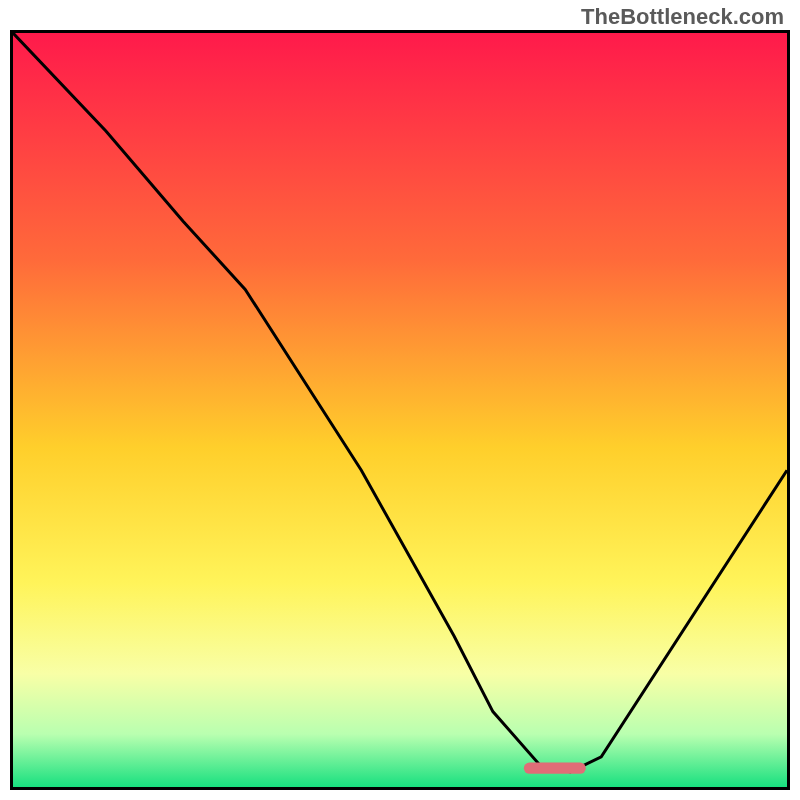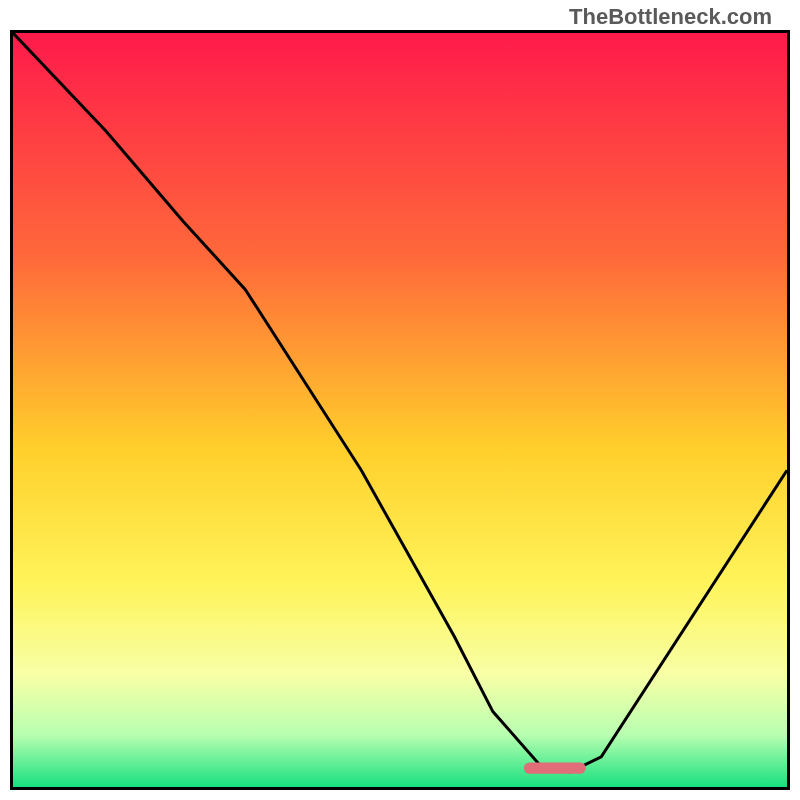--- a/index.html
+++ b/index.html
@@ -7,21 +7,21 @@
     padding: 0;
     background: #ffffff;
     width: 800px;
     height: 800px;
     position: relative;
     font-family: Arial, Helvetica, sans-serif;
   }
   .watermark {
     position: absolute;
     top: 4px;
-    right: 28px;
+    right: 16px;
     color: #5a5a5a;
     font-size: 22px;
     font-weight: bold;
     z-index: 20;
   }
   .chart-frame {
     position: absolute;
     top: 30px;
     left: 10px;
     width: 780px;

